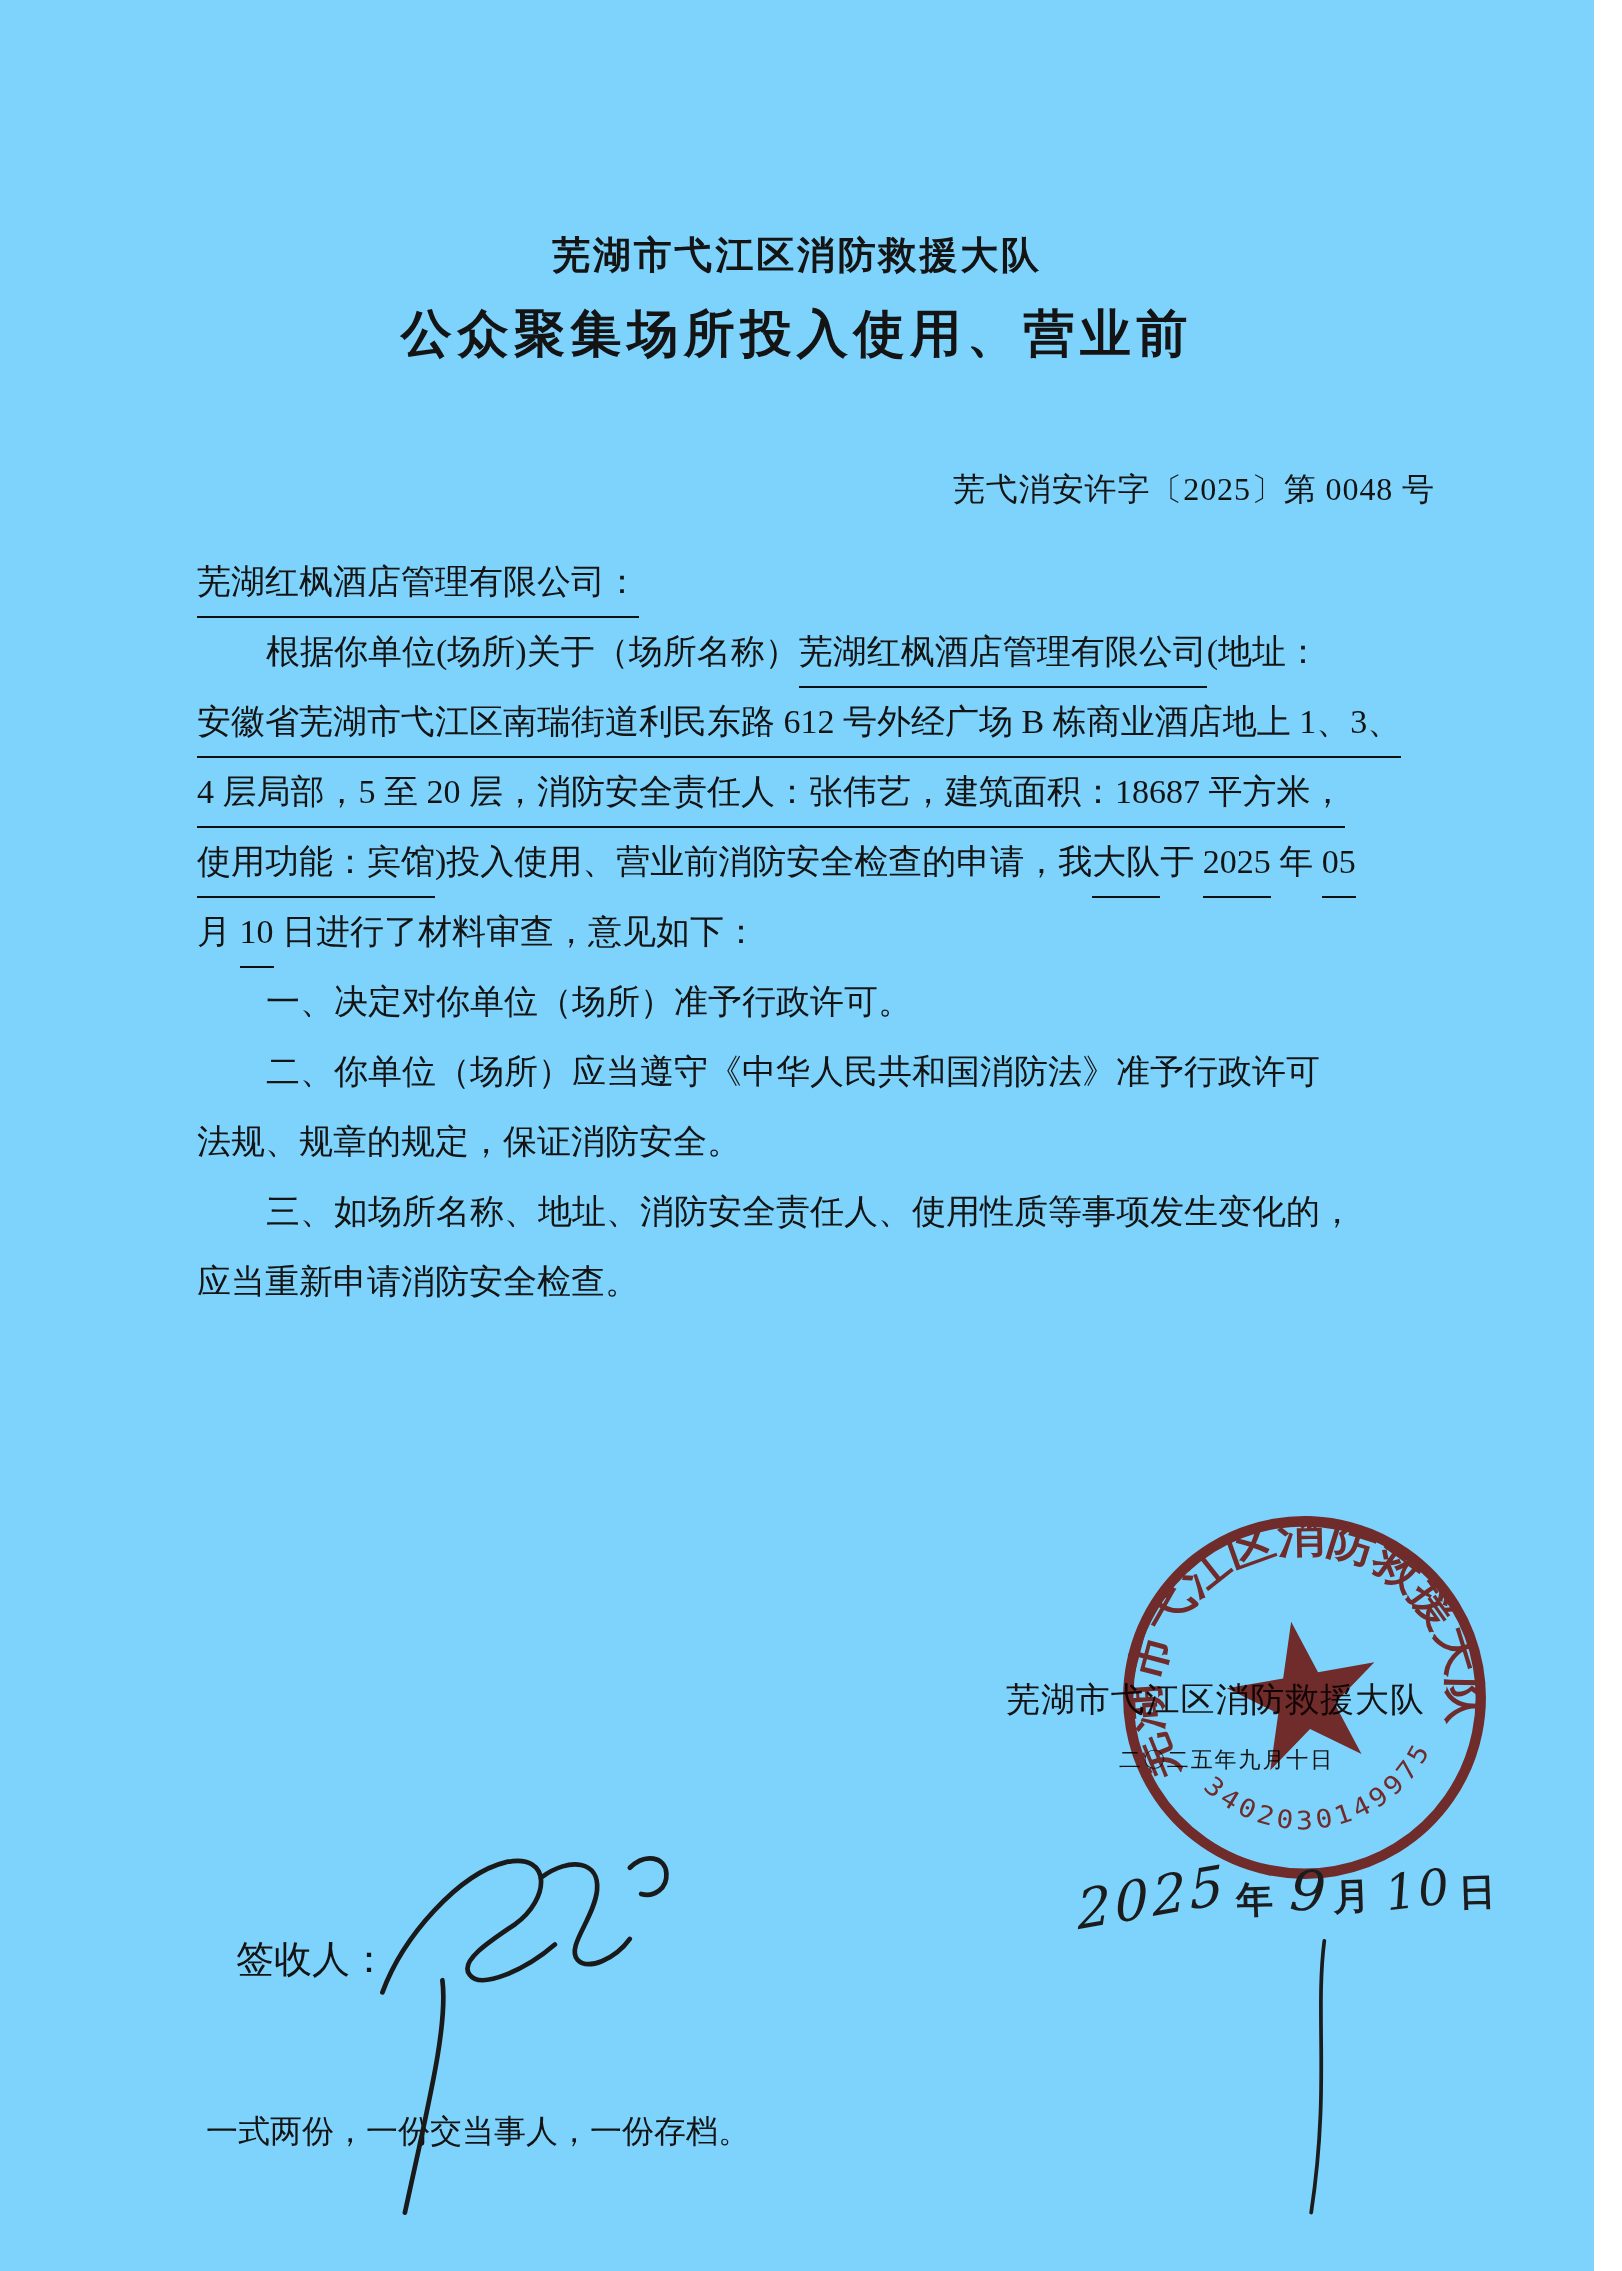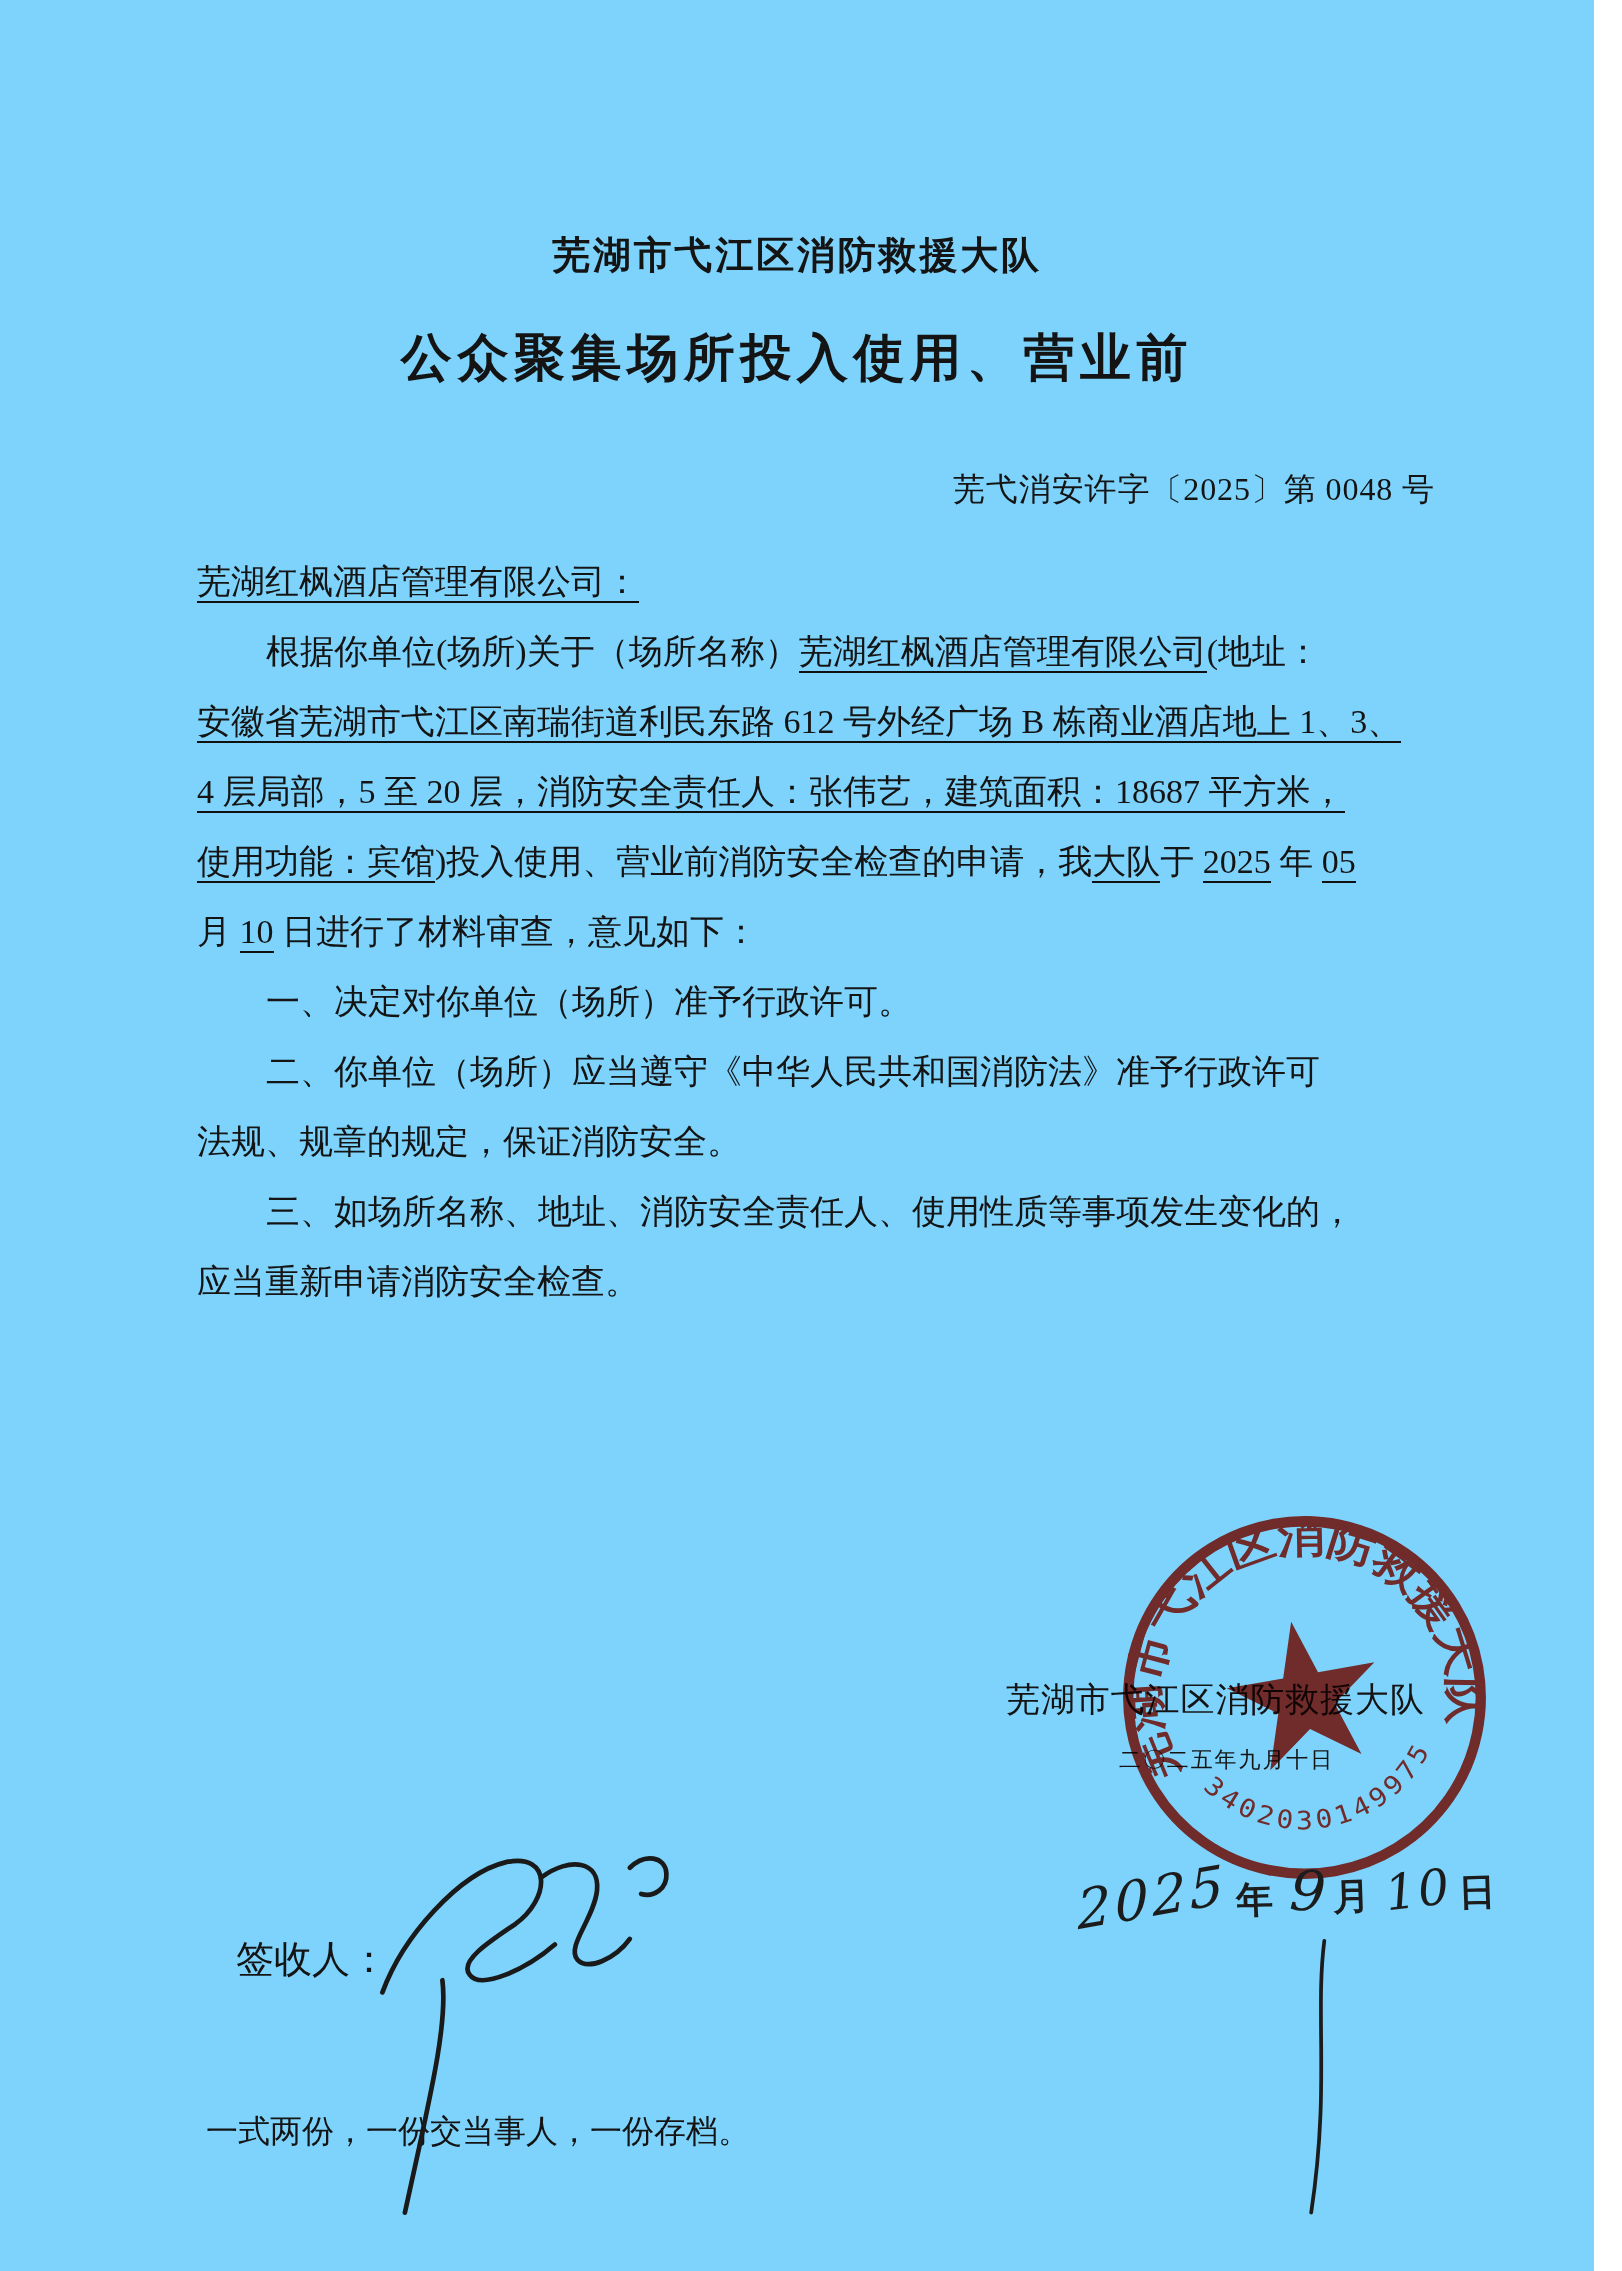--- a/index.html
+++ b/index.html
@@ -9,28 +9,28 @@
     background:#7dd3fc;
     overflow:hidden;
     font-family:"Liberation Serif", serif;
     color:#141414;
   }
   .center { position:absolute; left:0; width:100%; text-align:center; }
   .org-header {
     top:230px; font-family:"Liberation Sans", sans-serif;
     font-size:38px; font-weight:700; letter-spacing:2.8px;
   }
-  .doc-title { font-family:"Liberation Sans", sans-serif; font-size:51px; font-weight:700; letter-spacing:5.6px;margin-top:24px; }
+  .doc-title { font-family:"Liberation Sans", sans-serif; font-size:51px; font-weight:700; letter-spacing:5.6px; }
   .t1 { top:300px; }
   .t2 { top:386px; }
   .doc-number { position:absolute; top:468px; right:159px; font-size:32px; letter-spacing:0.9px; }
   .body-block { position:absolute; left:197px; top:547px; width:1274px; font-size:34px; }
   .bline { line-height:70px; white-space:nowrap; }
   .indent { text-indent:69px; }
-  .u { border-bottom:2.8px solid #101010; padding-bottom:1px; }
+  .u { border-bottom:2.8px solid #101010; padding-bottom:16px; }
   .issuer-name { position:absolute; left:1006px; top:1677px; font-size:34px; letter-spacing:0.9px; z-index:1; }
   .issue-date-printed { position:absolute; left:1119px; top:1745px; font-size:22px; letter-spacing:1.9px; z-index:1; }
   .seal-wrap {
     position:absolute; left:1117px; top:1510px; width:375px; height:375px;
     transform:rotate(-10deg); z-index:2;
     mix-blend-mode:multiply; opacity:0.93;
   }
   .handwritten-date {
     position:absolute; left:1076px; top:1859px; width:431px; z-index:3;
     transform:rotate(-2deg); white-space:nowrap;

